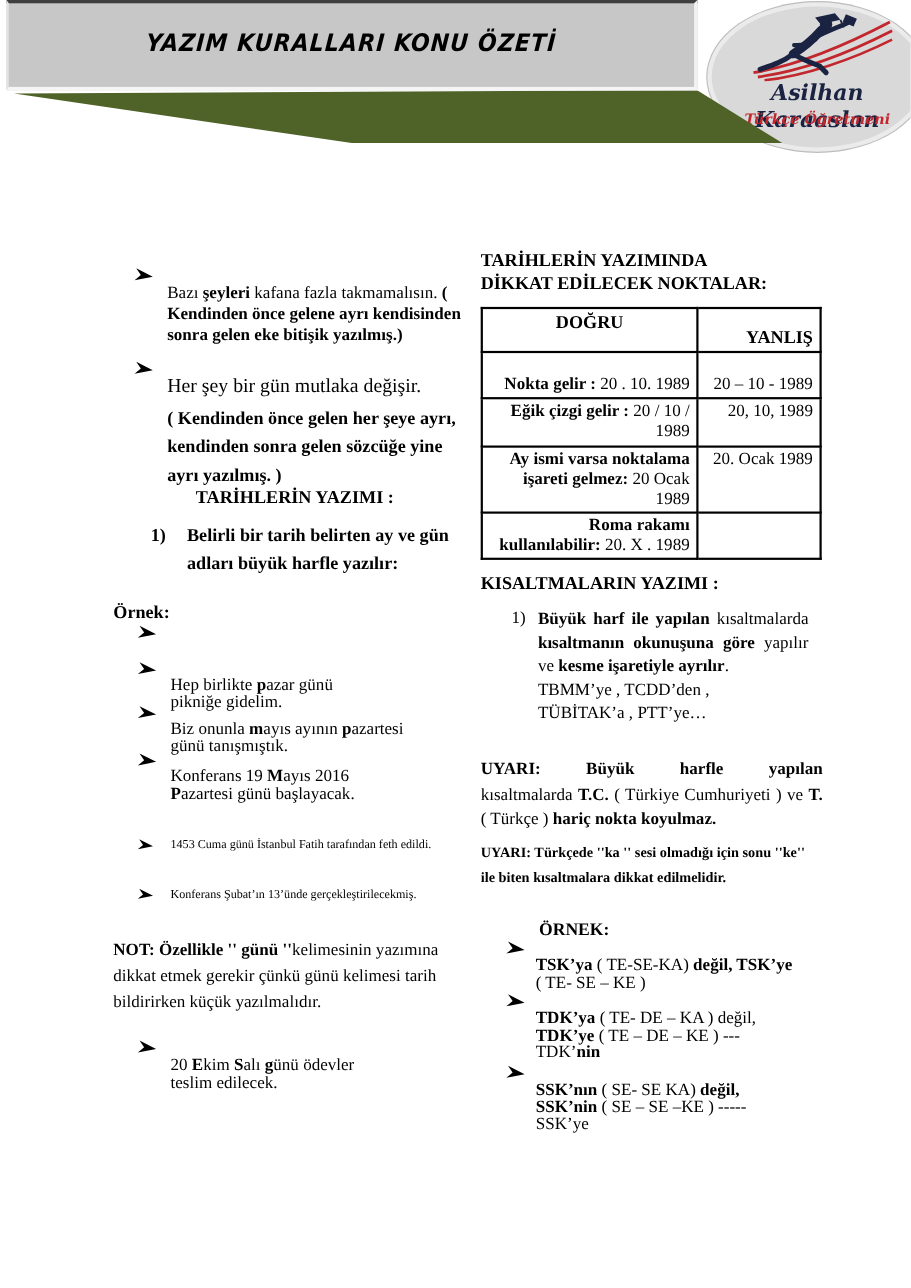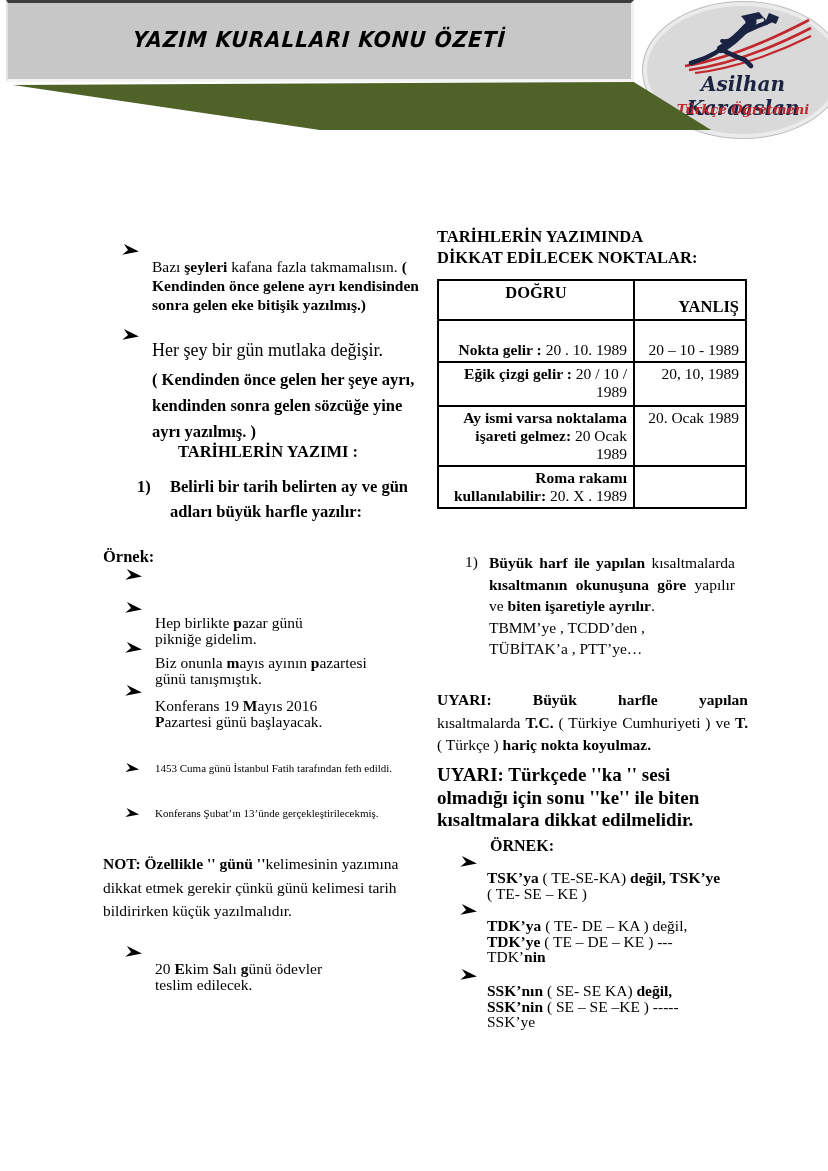--- a/index.html
+++ b/index.html
@@ -72,21 +72,21 @@
   .r3 td{height:52px;line-height:18px;}
   .r4 td{height:34px;line-height:18px;}
   .rh2{top:476px;left:0;font-size:16.5px;font-weight:bold;}
   .ritem1{top:508px;left:28px;width:260px;font-size:15.5px;}
   .ritem1 .num{position:absolute;left:0;top:1px;}
   .ritem1 .p1{margin-left:24px;width:246px;text-align:justify;line-height:21.5px;}
   .ritem1 .p2{margin-left:24px;width:246px;line-height:21.5px;}
   .ruyari1{top:645px;left:0;width:311px;font-size:15.5px;line-height:22.5px;}
   .ruyari1 .jl{text-align:justify;text-align-last:justify;}
   .ruyari1 .jp{text-align:justify;}
-  .ruyari2{top:720px;left:0;width:302px;font-size:19px;line-height:22.5px;font-weight:bold;}
+  .ruyari2{top:720px;left:0;width:302px;font-size:13px;line-height:22.5px;font-weight:bold;}
   .rornek{top:793px;left:53px;font-size:16px;font-weight:bold;}
   .rex{left:0;width:315px;}
   .rex .arr{left:23px;top:0;}
   .rex .txt{margin-left:50px;padding-top:14px;font-size:15.5px;line-height:15.5px;width:290px;}
   .rex1{top:812px;} .rex2{top:860px;} .rex3{top:925px;}
 </style>
 </head>
 <body>
 
 <div class="page">
@@ -235,24 +235,25 @@
           <td>20. Ocak 1989</td>
         </tr>
         <tr class="r4">
           <td><span style="font-weight: bold;">Roma rakamı kullanılabilir:</span><span> 20. X . 1989</span></td>
           <td></td>
         </tr>
       </tbody>
         </table>
     </div>
 
+    <div class="abs rh2">KISALTMALARIN YAZIMI :</div>
 
     <div class="abs ritem1">
       <span class="num">1)</span>
-      <div class="p1"><span style="font-weight: bold;">Büyük harf ile yapılan </span><span>kısaltmalarda </span><span style="font-weight: bold;">kısaltmanın okunuşuna göre </span><span>yapılır ve </span><span style="font-weight: bold;">biten işaretiyle ayrılır</span><span>.</span></div>
+      <div class="p1"><span style="font-weight: bold;">Büyük harf ile yapılan </span><span>kısaltmalarda </span><span style="font-weight: bold;">kısaltmanın okunuşuna göre </span><span>yapılır ve </span><span style="font-weight: bold;">kesme işaretiyle ayrılır</span><span>.</span></div>
       <div class="p2"><span>TBMM’ye , TCDD’den ,</span><br><span>TÜBİTAK’a , PTT’ye…</span></div>
     </div>
 
     <div class="abs ruyari1">
       <div class="jl"><span style="font-weight: bold;">UYARI: Büyük harfle yapılan</span></div>
       <div class="jp"><span>kısaltmalarda </span><span style="font-weight: bold;">T.C.</span><span> ( Türkiye Cumhuriyeti ) ve </span><span style="font-weight: bold;">T.</span><span> ( Türkçe ) </span><span style="font-weight: bold;">hariç nokta koyulmaz.</span></div>
     </div>
 
     <div class="abs ruyari2">UYARI: Türkçede ''ka '' sesi olmadığı için sonu ''ke'' ile biten kısaltmalara dikkat edilmelidir.</div>
 

